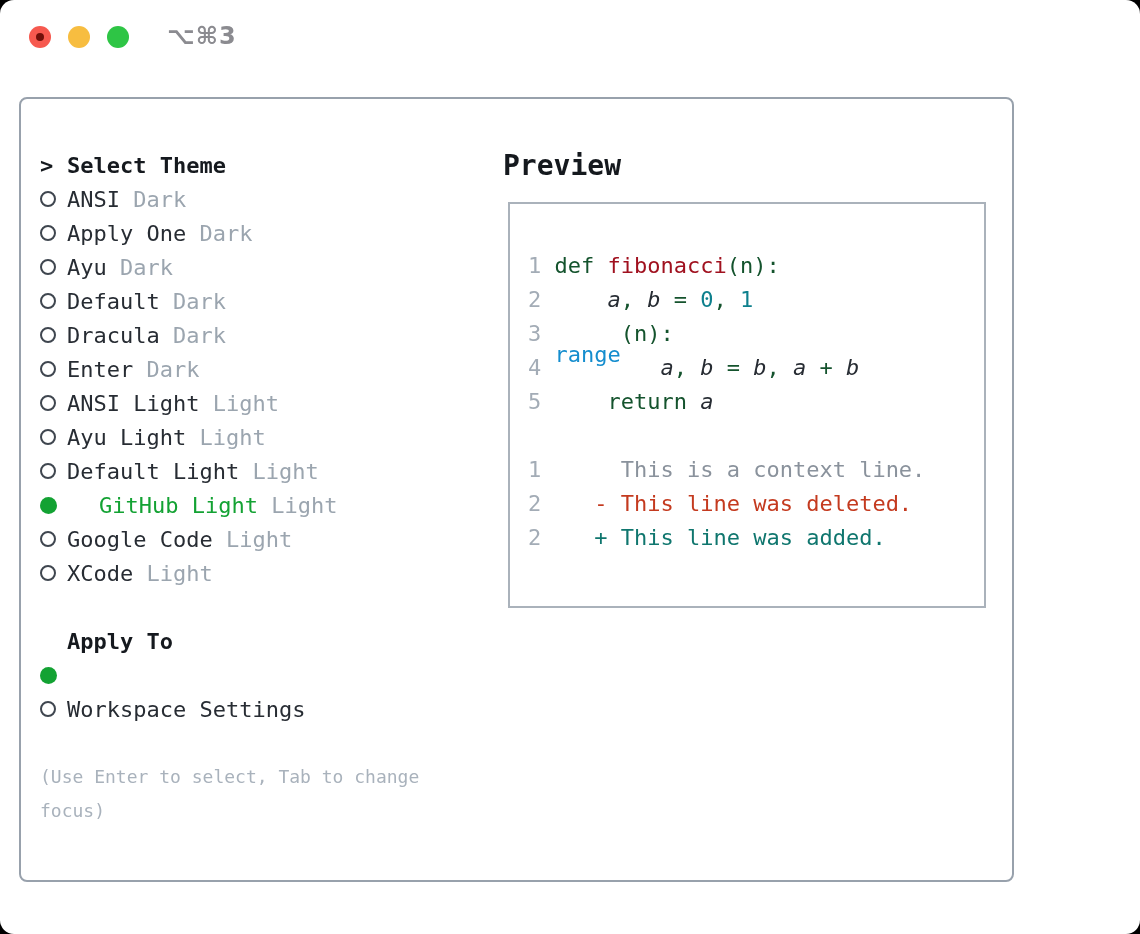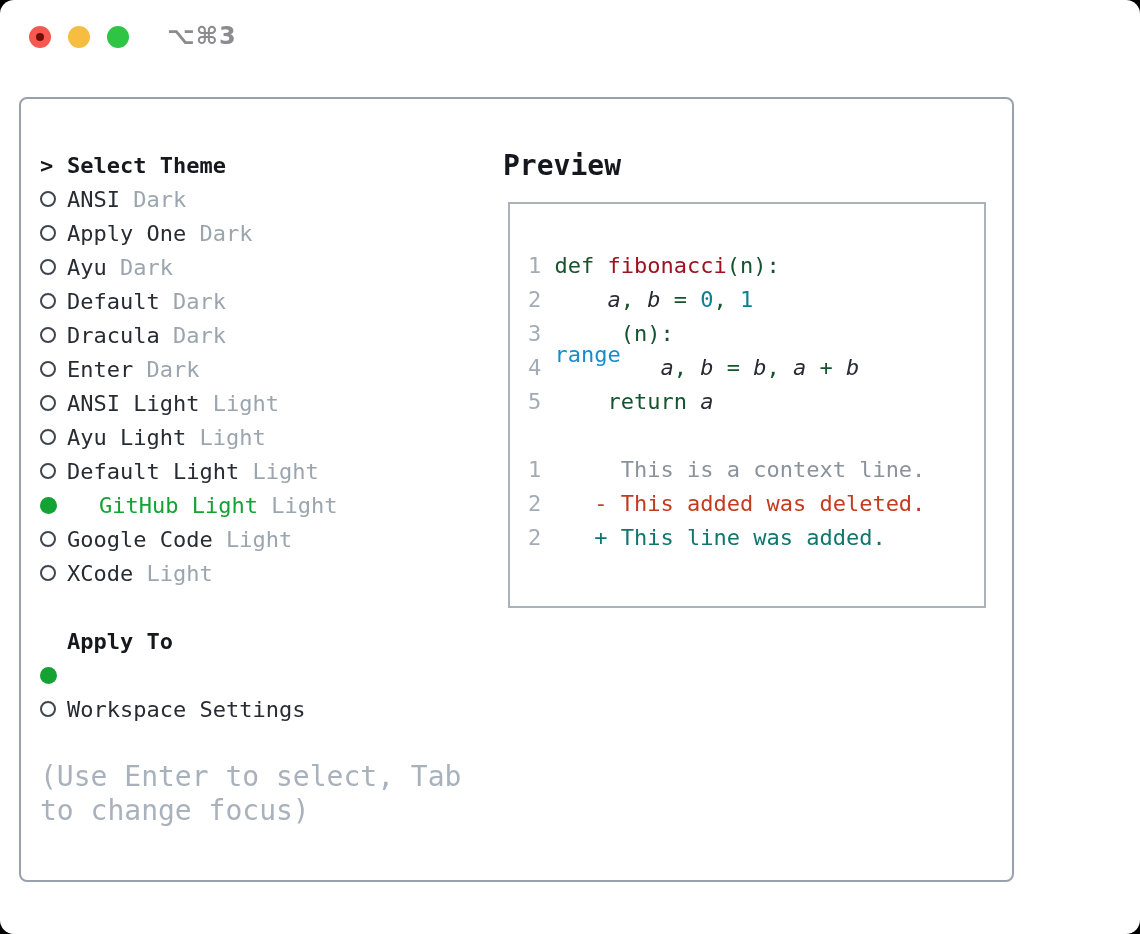--- a/index.html
+++ b/index.html
@@ -32,21 +32,21 @@
   .row { display:flex; align-items:center; height:34px; font-size:22px; white-space:pre; }
   .marker { width:27px; flex:0 0 27px; display:flex; align-items:center; }
   .cursor { font-weight:bold; color:#15191e; font-size:22px; }
   .header-label { font-weight:bold; color:#15191e; }
   .radio { width:16px; height:16px; border:2px solid #3f464f; border-radius:50%; box-sizing:border-box; }
   .radio.on { width:17px; height:17px; background:#13a233; border:none; }
   .nm { color:#272c33;text-align:center; }
   .vr { color:#9ba5af; }
   .sel .nm { color:#13a233;margin-left:32px; }
   .spacer { height:34px; }
-  .hint { font-size:28px; line-height:34px; color:#a9b2bc; width:432px; }
+  .hint { font-size:18px; line-height:34px; color:#a9b2bc; width:432px; }
   
   .preview-title { position:absolute; left:482px; top:49px; height:34px; display:flex; align-items:center; font-size:28px; font-weight:bold; color:#15191e; }
   .preview-box {
     position:absolute; left:487px; top:103px; width:478px; height:406px;
     border:2px solid #aab2bb; box-sizing:border-box; background:#ffffff;
   }
   .code { padding:44px 0 0 18px; }
   .code-row { height:34px; display:flex; align-items:center; font-size:22px; white-space:pre; }
   .c-ln  { color:#a3acb6; }
   .c-t   { color:#14532d; }
@@ -109,18 +109,18 @@
     <div class="preview-title">Preview</div>
     <div class="preview-box">
       <div class="code" id="code">
           <div class="code-row"><span class="c-ln">1 </span><span class="c-t">def </span><span class="c-fn">fibonacci</span><span class="c-t">(n):</span></div>
           <div class="code-row"><span class="c-ln">2 </span><span class="c-t">    </span><span class="c-it">a</span><span class="c-t">, </span><span class="c-it">b</span><span class="c-t"> = </span><span class="c-cn">0</span><span class="c-t">, </span><span class="c-cn">1</span></div>
           <div class="code-row"><span class="c-ln">3 </span><span class="c-bi">range</span><span class="c-t">(n):</span></div>
           <div class="code-row"><span class="c-ln">4 </span><span class="c-t">        </span><span class="c-it">a</span><span class="c-t">, </span><span class="c-it">b</span><span class="c-t"> = </span><span class="c-it">b</span><span class="c-t">, </span><span class="c-it">a</span><span class="c-t"> + </span><span class="c-it">b</span></div>
           <div class="code-row"><span class="c-ln">5 </span><span class="c-t">    return </span><span class="c-it">a</span></div>
           <div class="code-row"></div>
           <div class="code-row"><span class="c-ln">1 </span><span class="c-ctx">     This is a context line.</span></div>
-          <div class="code-row"><span class="c-ln">2 </span><span class="c-del">   - This added was deleted.</span></div>
+          <div class="code-row"><span class="c-ln">2 </span><span class="c-del">   - This line was deleted.</span></div>
           <div class="code-row"><span class="c-ln">2 </span><span class="c-add">   + This line was added.</span></div>
         </div>
     </div>
   </div>
 </div>
 
 </body></html>

